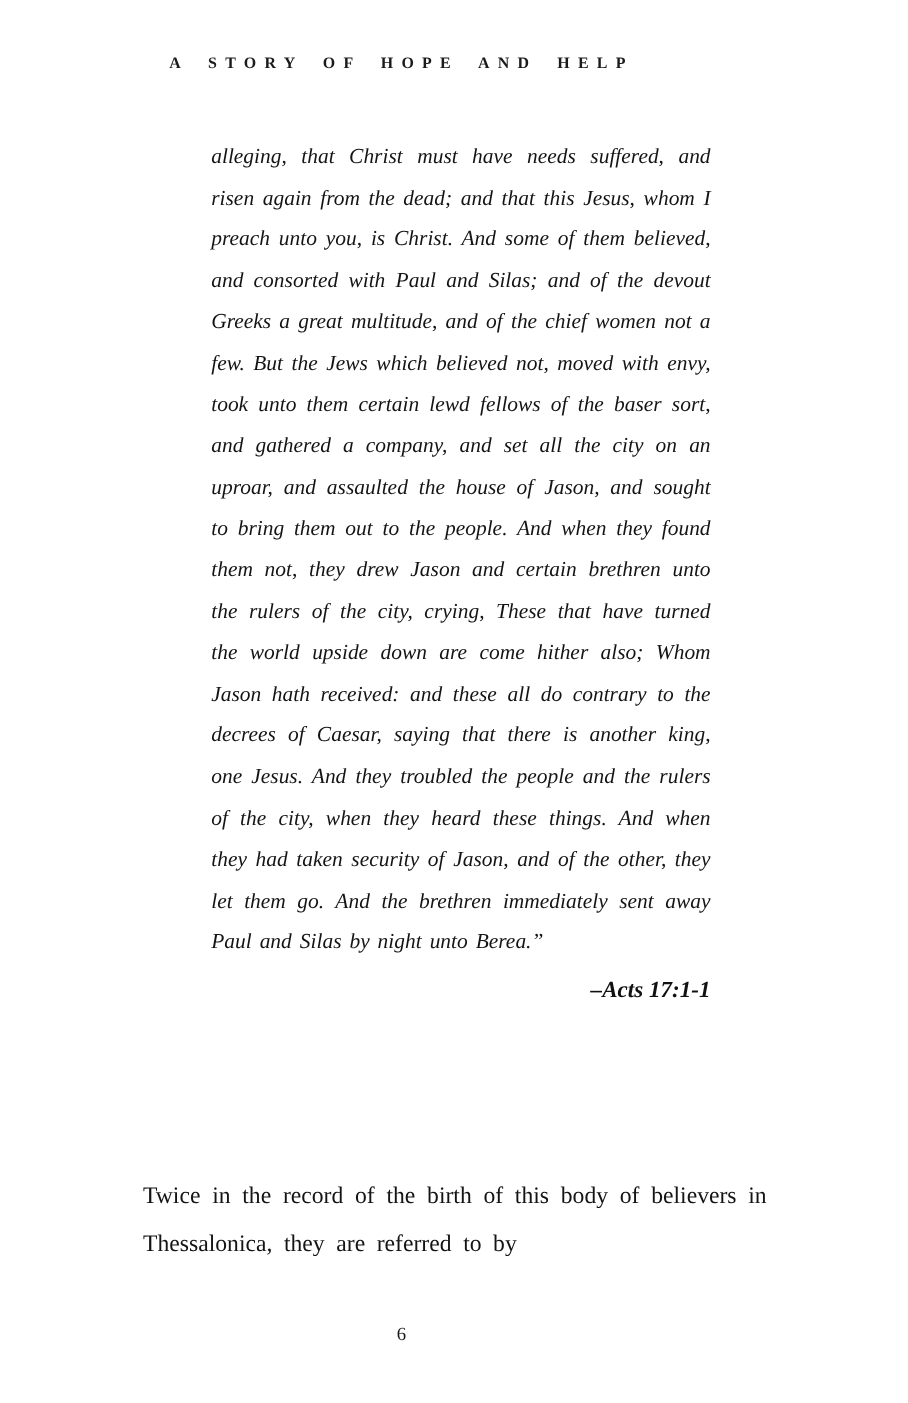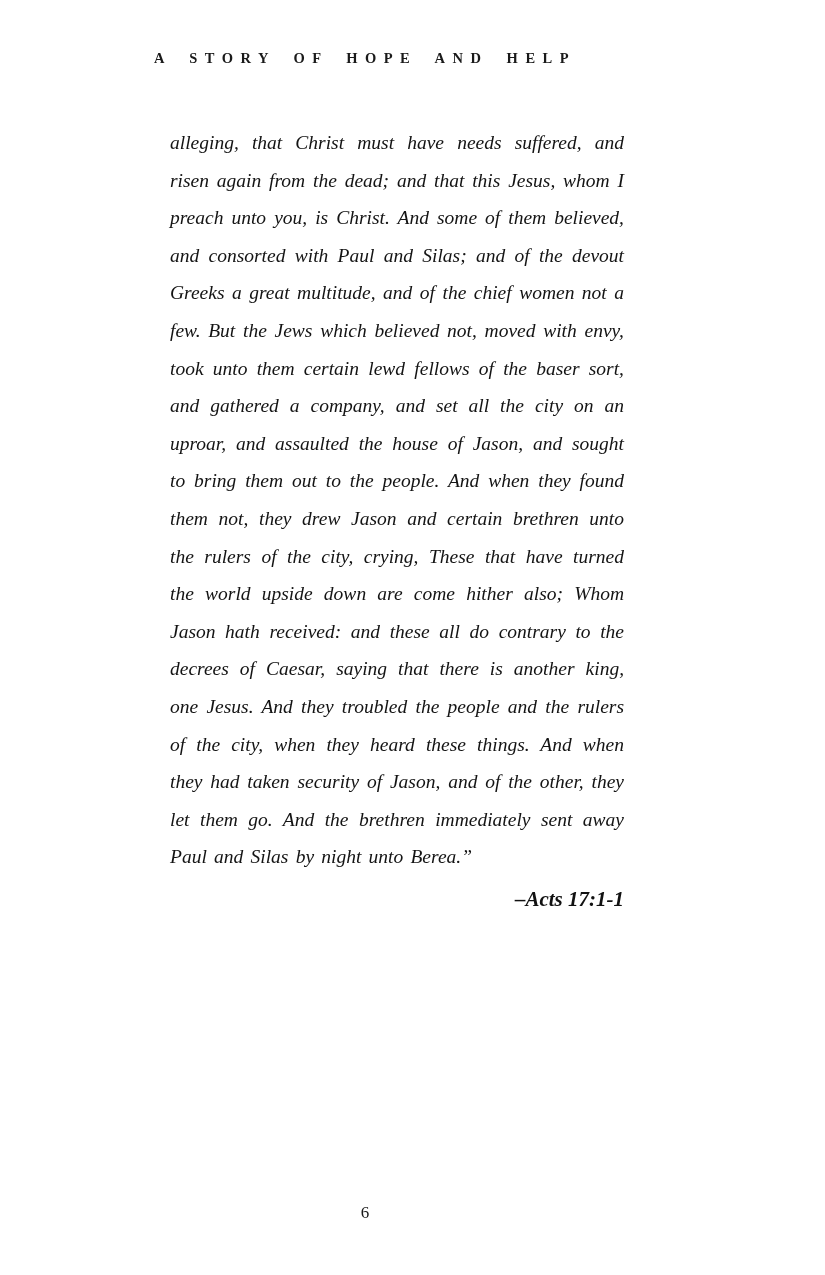--- a/index.html
+++ b/index.html
@@ -24,21 +24,21 @@
     text-align: center;
     font-size: 14.5px;
     font-weight: 600;
     letter-spacing: 7.5px;
     word-spacing: 7px;
     text-transform: uppercase;
     color: #1a1a1a;
   }
   .quote-block {
     position: absolute;
-    left: 170px;
+    left: 192px;
     width: 454px;
     top: 124px;
   }
   .quote-text {
     font-style: italic;
     font-size: 19.5px;
     line-height: 37.6px;
     text-align: justify;
     word-spacing: 0.12em;
     color: #141414;
@@ -78,16 +78,17 @@
 
 <div class="page">
 
   <div class="running-header">A Story of Hope and Help</div>
 
   <div class="quote-block">
     <div class="quote-text">alleging, that Christ must have needs suffered, and risen again from the dead; and that this Jesus, whom I preach unto you, is Christ. And some of them believed, and consorted with Paul and Silas; and of the devout Greeks a great multitude, and of the chief women not a few. But the Jews which believed not, moved with envy, took unto them certain lewd fellows of the baser sort, and gathered a company, and set all the city on an uproar, and assaulted the house of Jason, and sought to bring them out to the people. And when they found them not, they drew Jason and certain brethren unto the rulers of the city, crying, These that have turned the world upside down are come hither also; Whom Jason hath received: and these all do contrary to the decrees of Caesar, saying that there is another king, one Jesus. And they troubled the people and the rulers of the city, when they heard these things. And when they had taken security of Jason, and of the other, they let them go. And the brethren immediately sent away Paul and Silas by night unto Berea.”</div>
     <div class="quote-attribution">–Acts 17:1-1</div>
   </div>
 
+  <div class="body-paragraph">Twice in the record of the birth of this body of believers in Thessalonica, they are referred to by</div>
 
   <div class="page-number">6</div>
 
 </div>
 
 </body></html>

